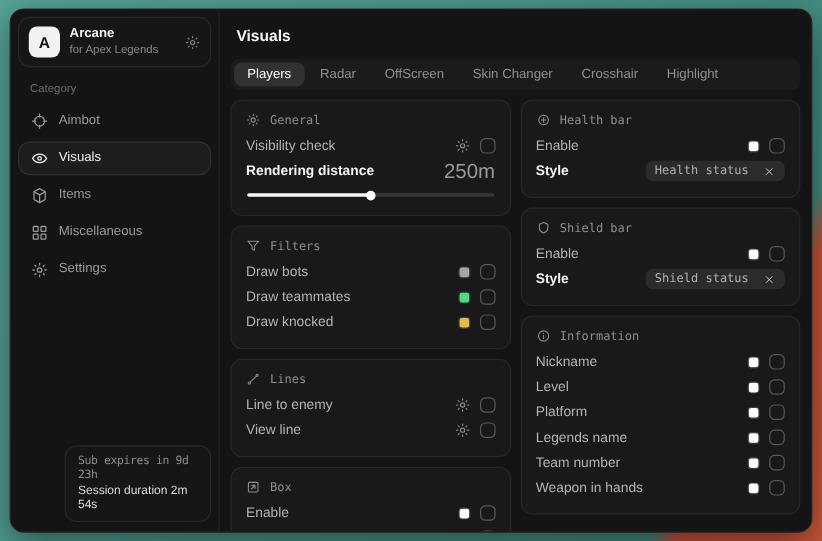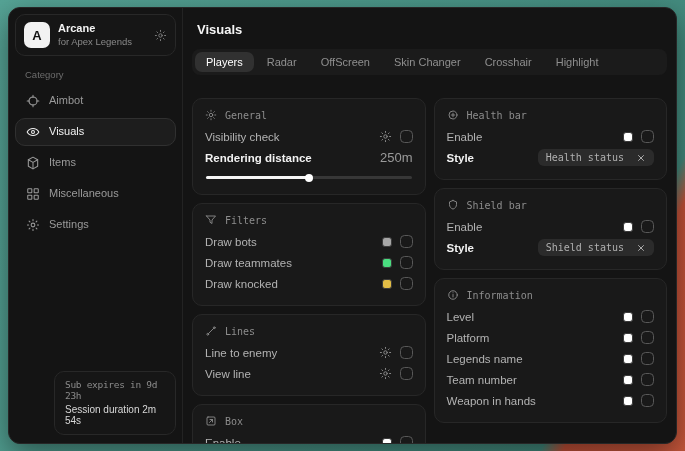--- a/index.html
+++ b/index.html
@@ -28,32 +28,32 @@
   .nav-item { display:flex; align-items:flex-start; gap:9px; padding:6px 10px; border:1px solid transparent; border-radius:10px; color:#9a9a9a; font-size:11px; cursor:pointer; }
   .nav-item .nicon { width:14px; height:14px; flex:0 0 14px; }
   .nav-item.selected { background:#1d1d1d; border-color:#303030; color:#f2f2f2; }
   .spacer { flex:1; }
   .footer-card { border:1px solid #282828; border-radius:10px; padding:7px 10px 8px 10px; background:#161616;margin-left:39px; }
   .expiry { font-family:"DejaVu Sans Mono", monospace; font-size:9.5px; color:#8b8b8b; letter-spacing:-0.3px; }
   .session { font-size:10px; color:#d8d8d8; margin-top:3px; }
   
   .main { flex:1; display:flex; flex-direction:column; padding:12px 9px 0 9px; overflow:hidden; }
   .page-title { color:#f5f5f5; font-size:13px; font-weight:bold; margin:2px 5px 12px 5px; }
-  .tabs { display:flex; align-items:center; gap:2px; background:#1b1b1b; border-radius:8px; padding:3px; margin-bottom:23px; }
+  .tabs { display:flex; align-items:center; gap:2px; background:#1b1b1b; border-radius:8px; padding:3px; margin-bottom:8px; }
   .tab { font-size:11px; color:#8f8f8f; padding:4px 11px; border-radius:7px; cursor:pointer; white-space:nowrap; }
   .tab.active { background:#313131; color:#ffffff; }
   .content { display:flex; gap:8px; align-items:flex-start; }
   .col { flex:1; display:flex; flex-direction:column; gap:8px; min-width:0; }
   .card { background:#191919; border:1px solid #272727; border-radius:10px; padding:10px 12px 11px 12px; }
   .card-head { display:flex; align-items:center; gap:8px; color:#8d8d8d; font-family:"DejaVu Sans Mono", monospace; font-size:10px; margin-bottom:5px; }
   .card-head .hicon { width:12px; height:12px; }
   .row { display:flex; align-items:center; justify-content:space-between; height:21px; }
   .lbl { color:#b3b3b3; font-size:11.5px; }
   .lbl.em { color:#f2f2f2; font-weight:bold; }
-  .val { color:#9a9a9a; font-size:13px; }
+  .val { color:#9a9a9a; font-size:17px; }
   .ctrls { display:flex; align-items:center; gap:8px; }
   .checkbox { width:13px; height:13px; border:1.5px solid #585858; border-radius:4.5px; cursor:pointer; }
   .swatch { width:10px; height:10px; border-radius:3px; border:1px solid #3a3a3a; cursor:pointer; }
   .rgear { width:13px; height:13px; color:#8a8a8a; cursor:pointer; }
   .slider { position:relative; height:3px; background:#373737; border-radius:2px; margin:8px 1px 4px 1px; cursor:pointer; }
   .slider-fill { position:absolute; left:0; top:0; bottom:0; background:#f5f5f5; border-radius:2px; }
   .slider-thumb { position:absolute; top:50%; width:8px; height:8px; background:#ffffff; border-radius:50%; transform:translate(-50%,-50%); }
   .dropdown { display:flex; align-items:center; gap:12px; background:#2b2b2b; border-radius:6px; padding:3px 8px; cursor:pointer; }
   .dropdown .dtext { color:#b0b0b0; font-size:10px; font-family:"DejaVu Sans Mono", monospace; }
   .dropdown .dx { width:10px; height:10px; color:#d6d6d6; }
@@ -348,20 +348,27 @@
           <div class="card-head">
             <span class="hicon">
                 <svg viewBox="0 0 24 24">
                   <circle cx="12" cy="12" r="8.5"></circle>
                   <path d="M12 11v5M12 7.5v.3"></path>
                 </svg>
               </span>
             <span>Information</span>
           </div>
           <div class="row">
+            <span class="lbl">Nickname</span>
+            <span class="ctrls">
+                <span class="swatch" style="background: rgb(255, 255, 255);"></span>
+                <span class="checkbox"></span>
+              </span>
+          </div>
+          <div class="row">
             <span class="lbl">Level</span>
             <span class="ctrls">
                 <span class="swatch" style="background: rgb(255, 255, 255);"></span>
                 <span class="checkbox"></span>
               </span>
           </div>
           <div class="row">
             <span class="lbl">Platform</span>
             <span class="ctrls">
                 <span class="swatch" style="background: rgb(255, 255, 255);"></span>

